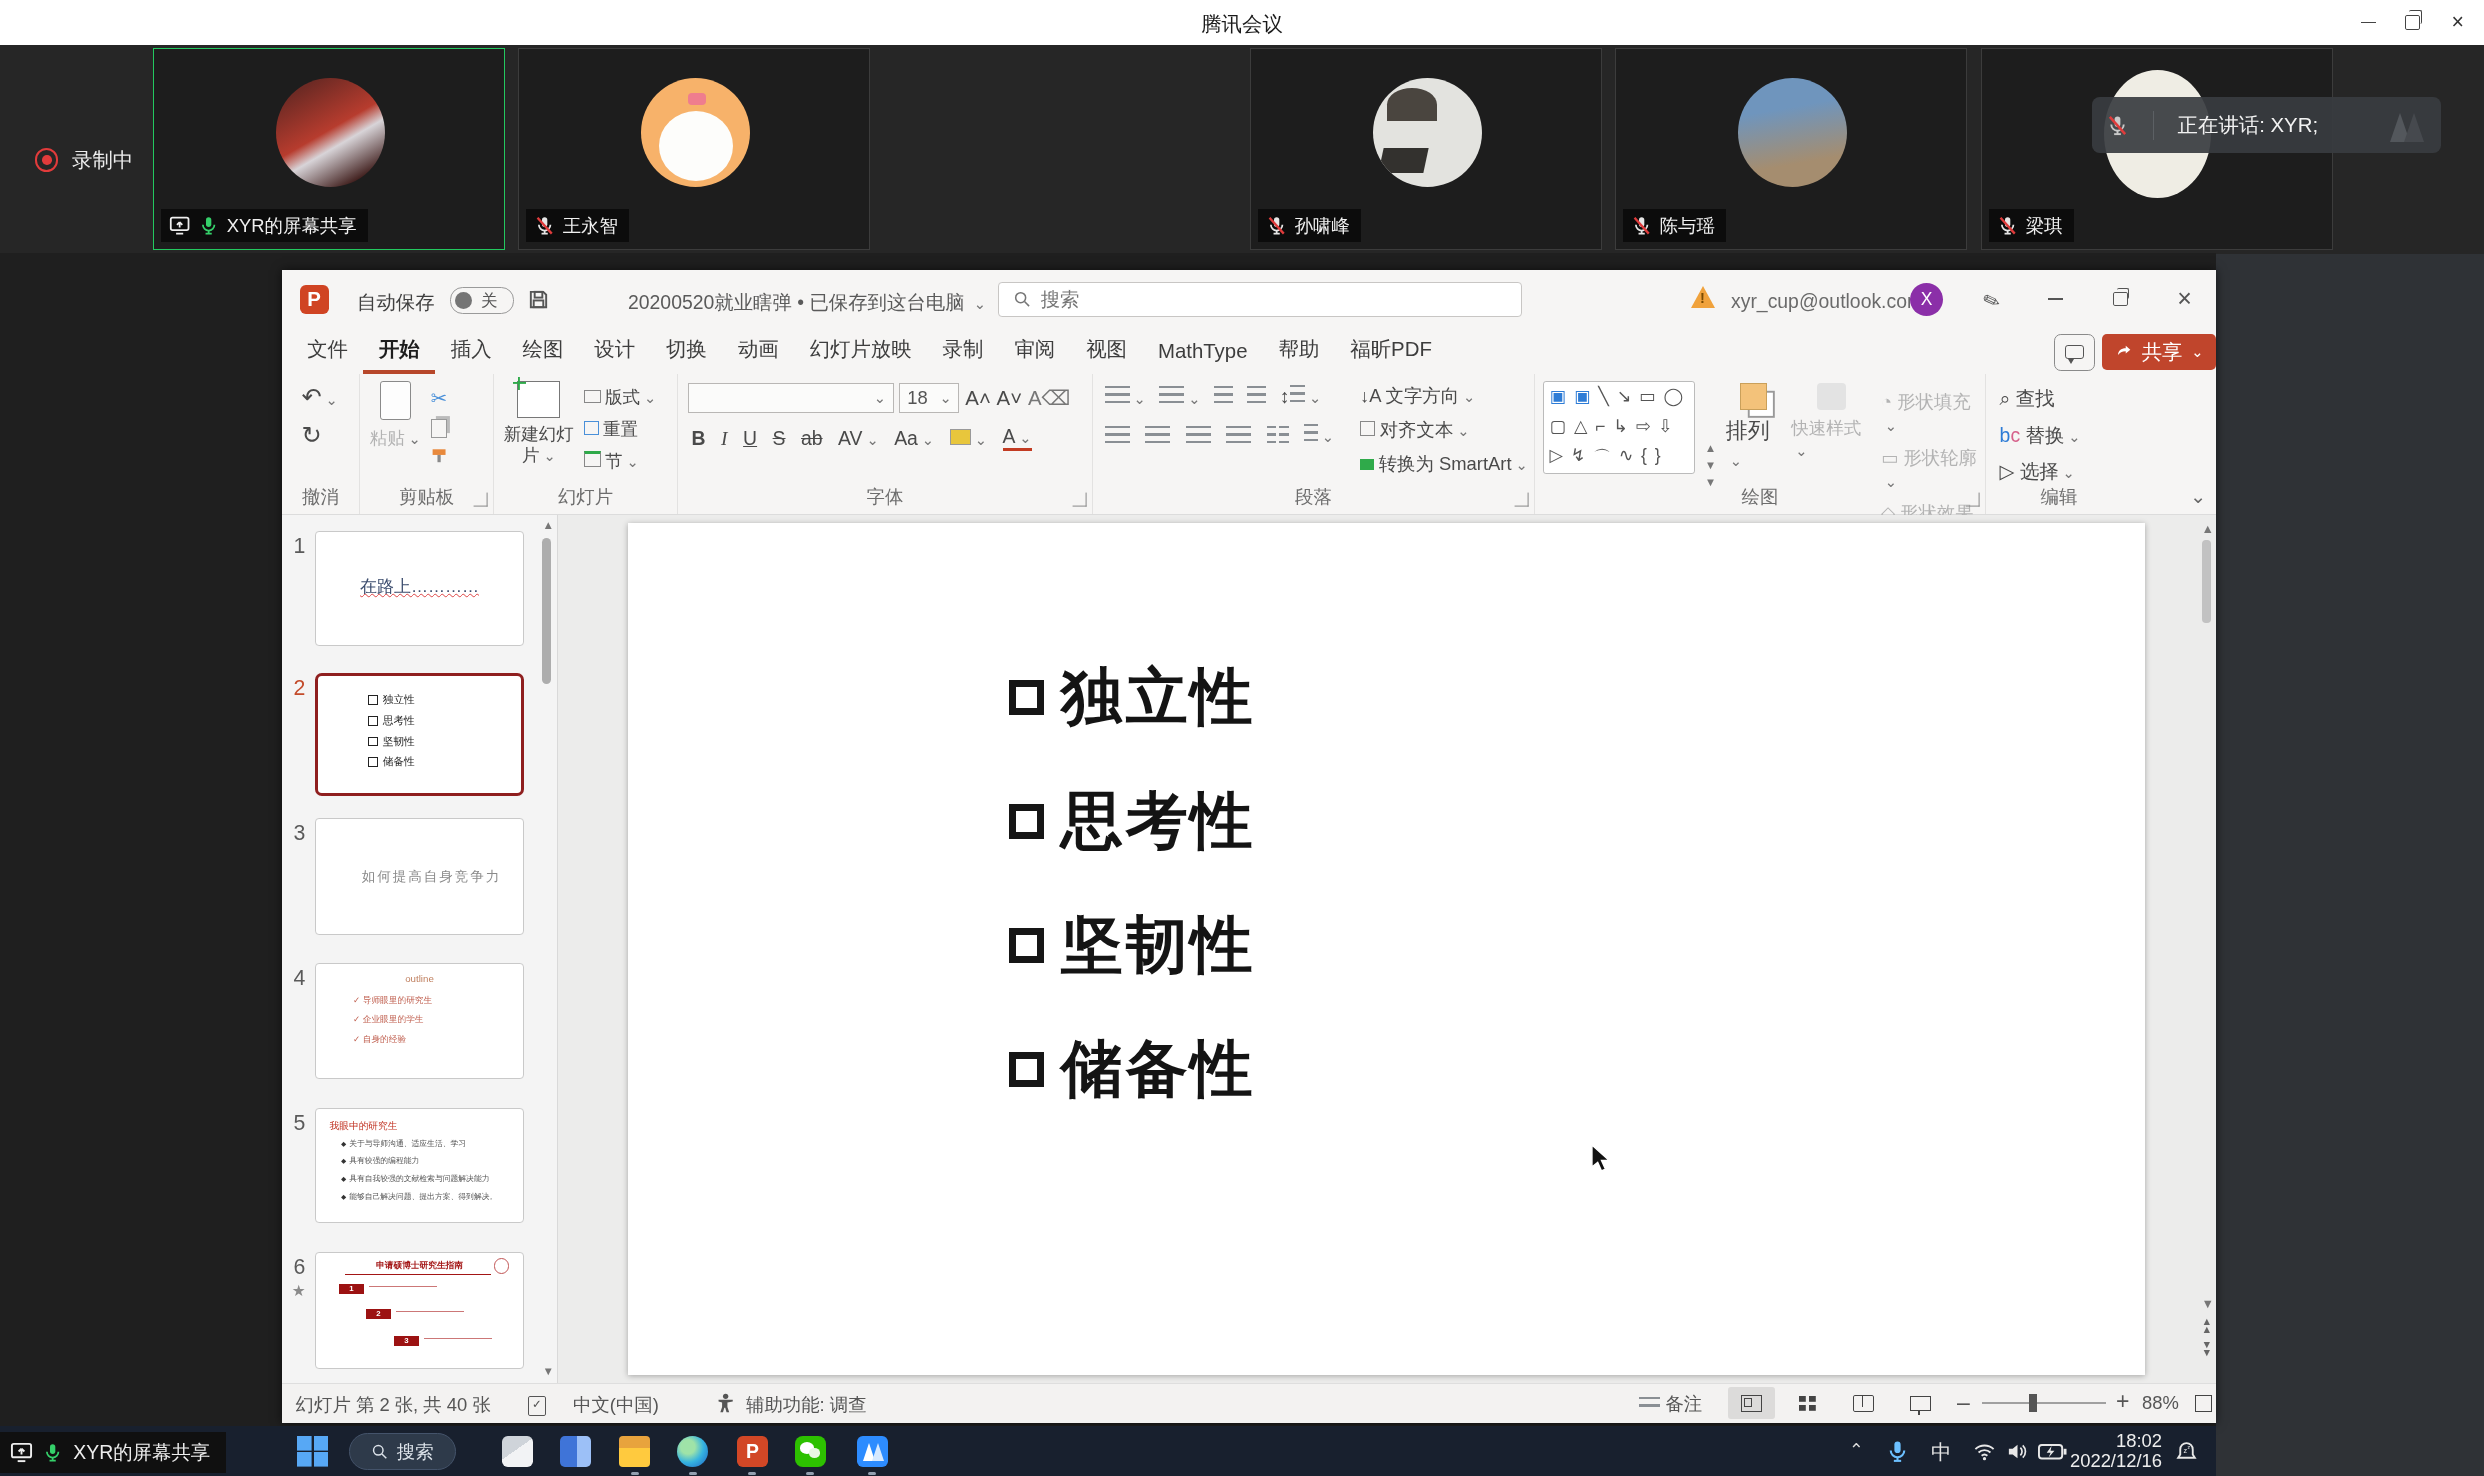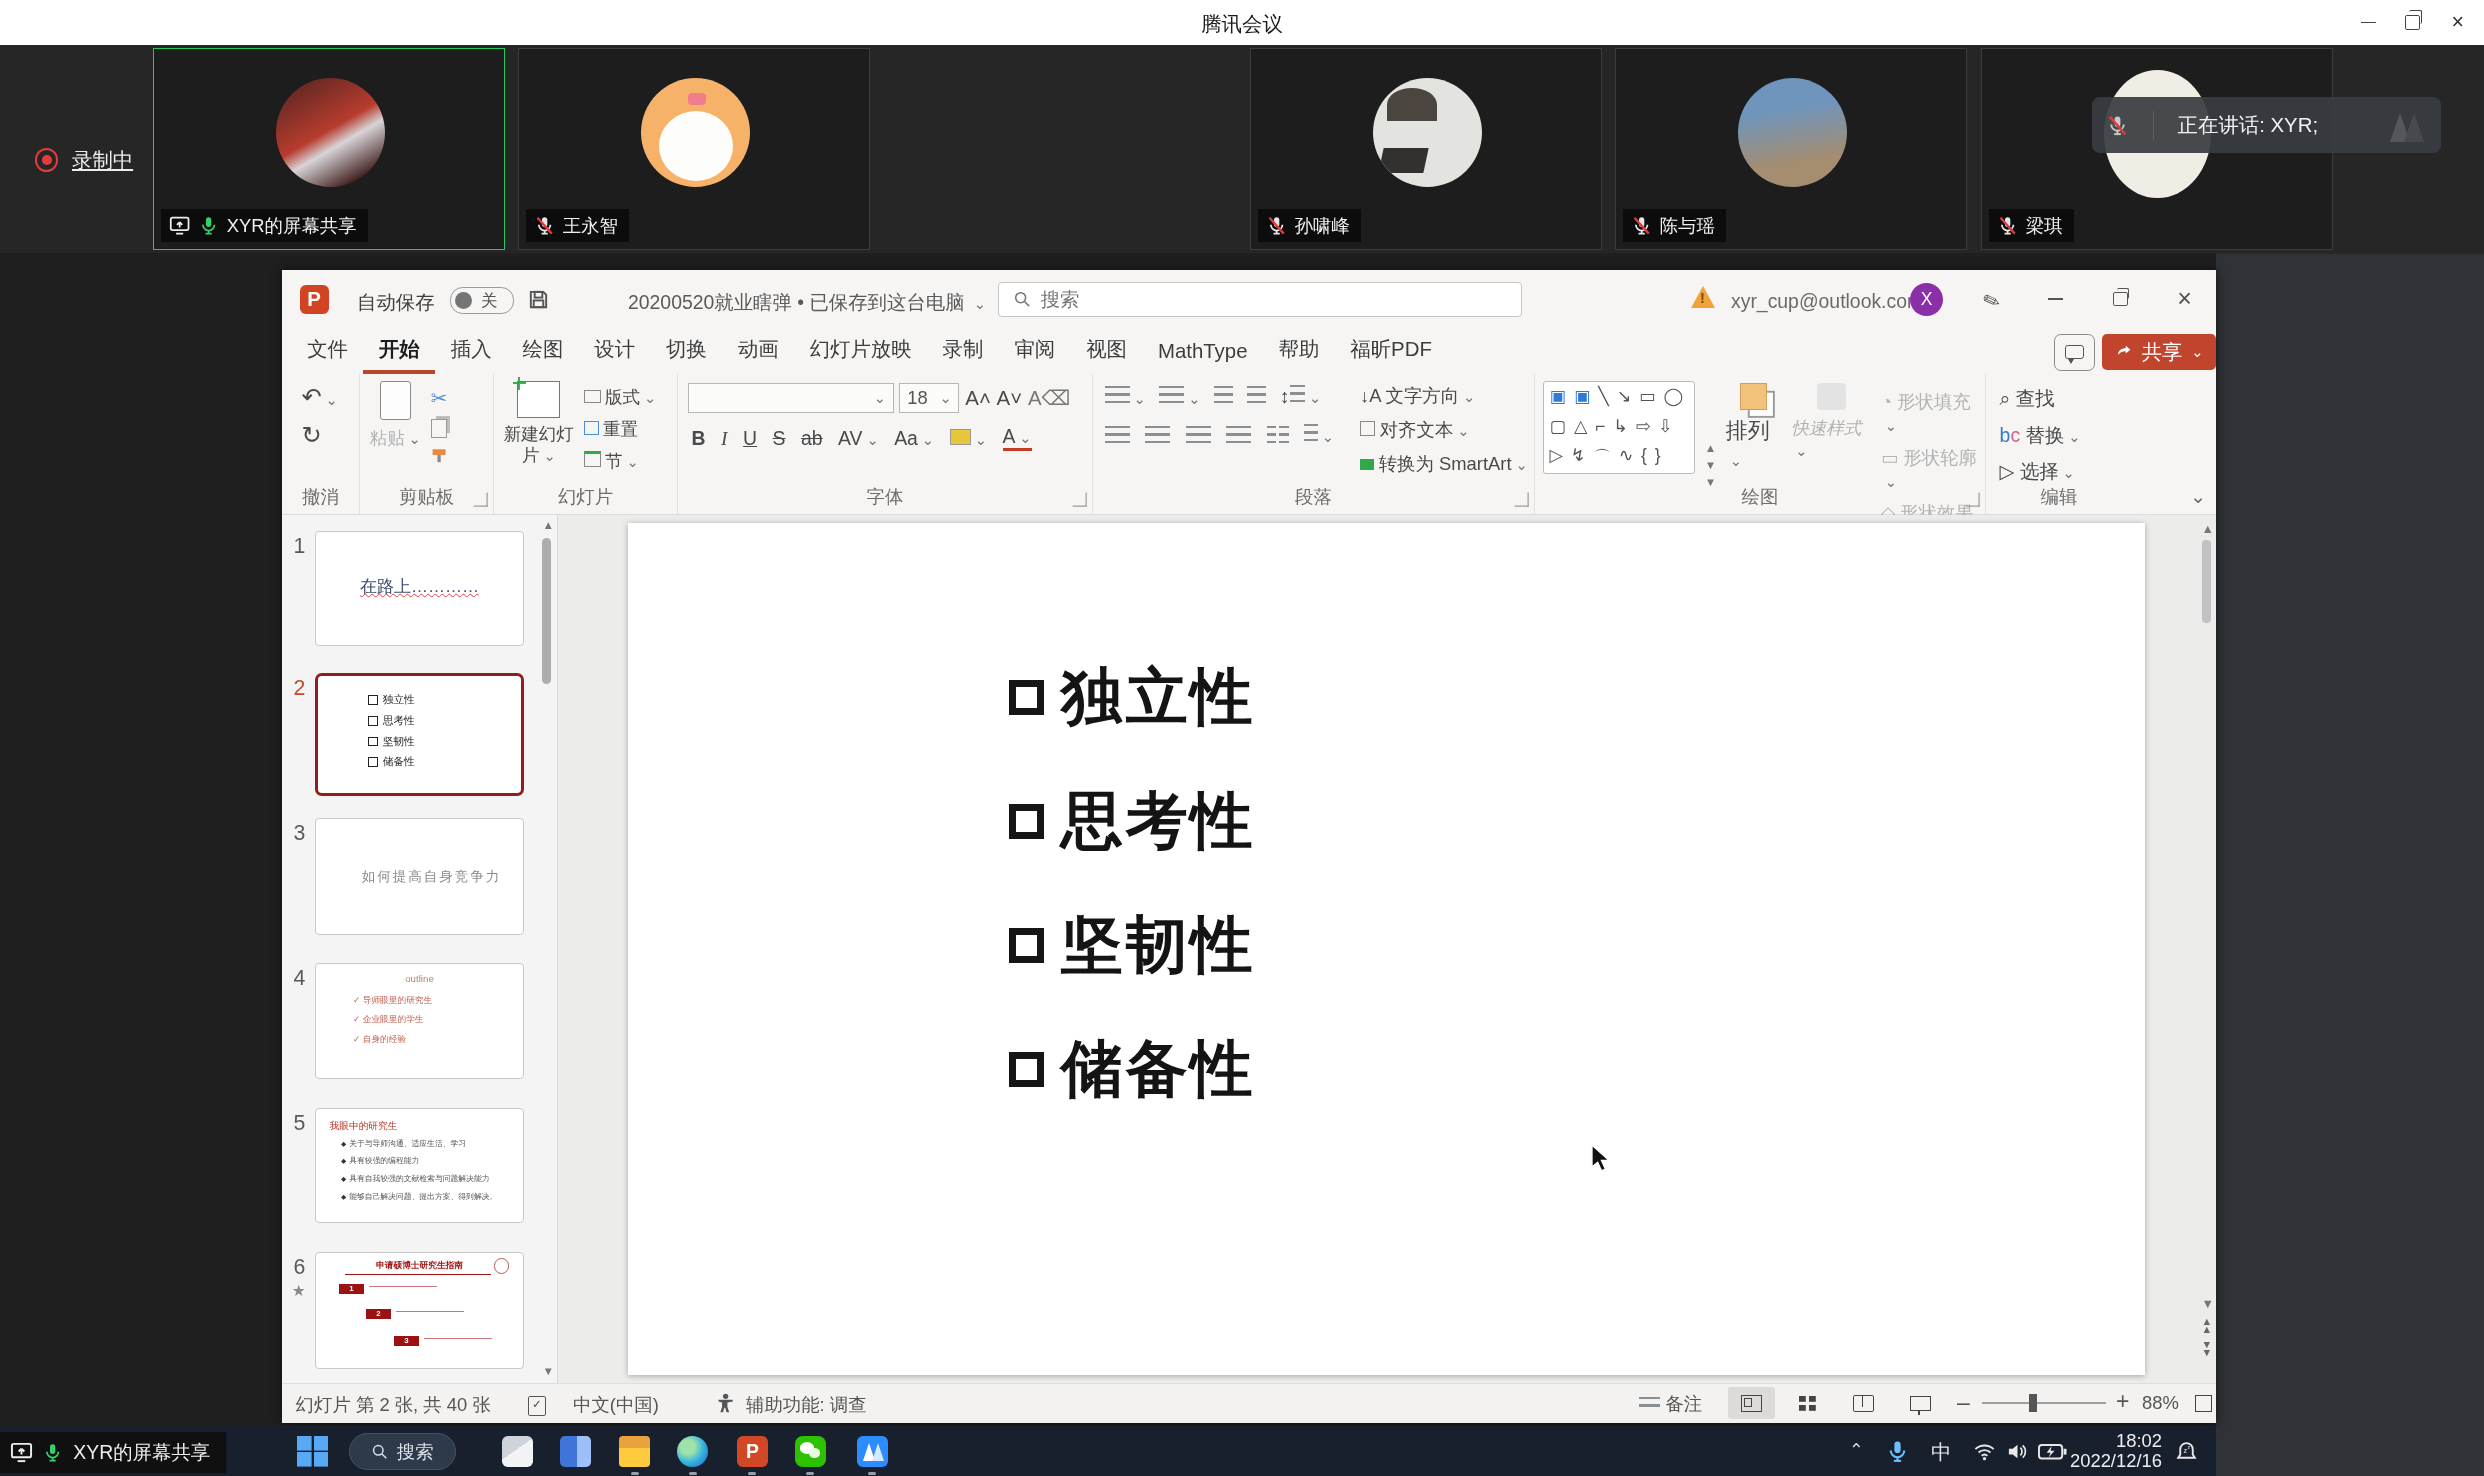--- a/index.html
+++ b/index.html
@@ -12,21 +12,21 @@
       color:#333;font-size:21.3px;cursor:default;}
   .wc.min{right:93px;} .wc.res{right:49px;} .wc.cls{right:3.9px;}
   .resbox{width:13.6px;height:13.6px;border:1.9px solid #444;border-radius:1.9px;position:relative;}
   .resbox::after{content:"";position:absolute;left:2.9px;top:-5.8px;width:12.6px;height:12.6px;border:1.9px solid #444;border-left:none;border-bottom:none;border-radius:1.9px;}
   .minbar{width:15.5px;height:1.9px;background:#444;}
   
   .vstrip{position:absolute;left:0;top:45px;width:2484px;height:209px;background:#262626;}
   .rec{position:absolute;left:35px;top:101px;display:flex;align-items:center;gap:13.6px;}
   .recdot{width:19.4px;height:19.4px;border-radius:50%;border:2.9px solid #e23b3b;display:flex;align-items:center;justify-content:center;}
   .recdot i{width:9.7px;height:9.7px;border-radius:50%;background:#e23b3b;}
-  .rec span{color:#ececec;font-size:20.4px;text-decoration:underline;}
+  .rec span{color:#ececec;font-size:20.4px;}
   .tile{position:absolute;top:2.9px;height:202px;width:352px;background:#1d1d1d;border:1px solid #3c3c3c;box-sizing:border-box;}
   .tile.active{border:1.9px solid #23c85f;}
   .t1{left:153px;} .t2{left:518px;} .t3{left:884px;} .t4{left:1250px;} .t5{left:1615px;} .t6{left:1981px;}
   .avatar{position:absolute;left:122px;top:29px;width:109px;height:109px;border-radius:50%;}
   .a1{background:linear-gradient(150deg,#6e2a24 15%,#b73c2e 48%,#d8d4d8 60%,#3a1715 88%);}
   .a2{background:radial-gradient(circle at 50% 42%,#f7b26a 0 100%);overflow:hidden;}
   .a2::after{content:"";position:absolute;left:17.5px;top:33px;width:74px;height:70px;border-radius:50%;background:#fdfdfb;}
   .a2::before{content:"";position:absolute;left:47px;top:15.5px;width:17.5px;height:11.6px;background:#ef7d8e;border-radius:3.9px;z-index:1;}
   .a3{background:radial-gradient(circle at 45% 40%,#857465 0 28%,#3a3531 70%,#262422 100%);}
   .a4{background:#e3e3df;overflow:hidden;}
@@ -504,21 +504,21 @@
             </div>
             <div style="display:flex;flex-direction:column;justify-content:center;gap:3.9px;font-size:11.6px;color:#777;">
               <span>▲</span>
                 <span>▼</span>
                 <span>▼</span>
             </div>
             <div class="bigbtn" style="padding-top:1.9px;">
               <span style="width:25px;height:25px;background:#f3c27a;border:1.9px solid #caa05a;box-shadow:7.8px 7.8px 0 -1.9px #fff,7.8px 7.8px 0 0 #999;"></span>
               <span class="rbt dd" style="font-size:22px;">排列</span>
             </div>
-            <div class="bigbtn" style="padding-top:1.9px;font-style:italic;">
+            <div class="bigbtn" style="padding-top:1.9px;">
               <span style="width:29px;height:27px;background:#e3e3e3;border-radius:3.9px;"></span>
               <span class="rbt gray dd" style="font-size:17.5px;">快速样式</span>
             </div>
             <div style="display:flex;flex-direction:column;gap:8.7px;padding-top:7.8px;">
               <span class="rbt gray dd" style="font-size:18.4px;">◔ <span>形状填充</span></span>
               <span class="rbt gray dd" style="font-size:18.4px;">▭ <span>形状轮廓</span></span>
               <span class="rbt gray dd" style="font-size:18.4px;">◇ <span>形状效果</span></span>
             </div>
           </div>
           <div class="gl">绘图</div>

